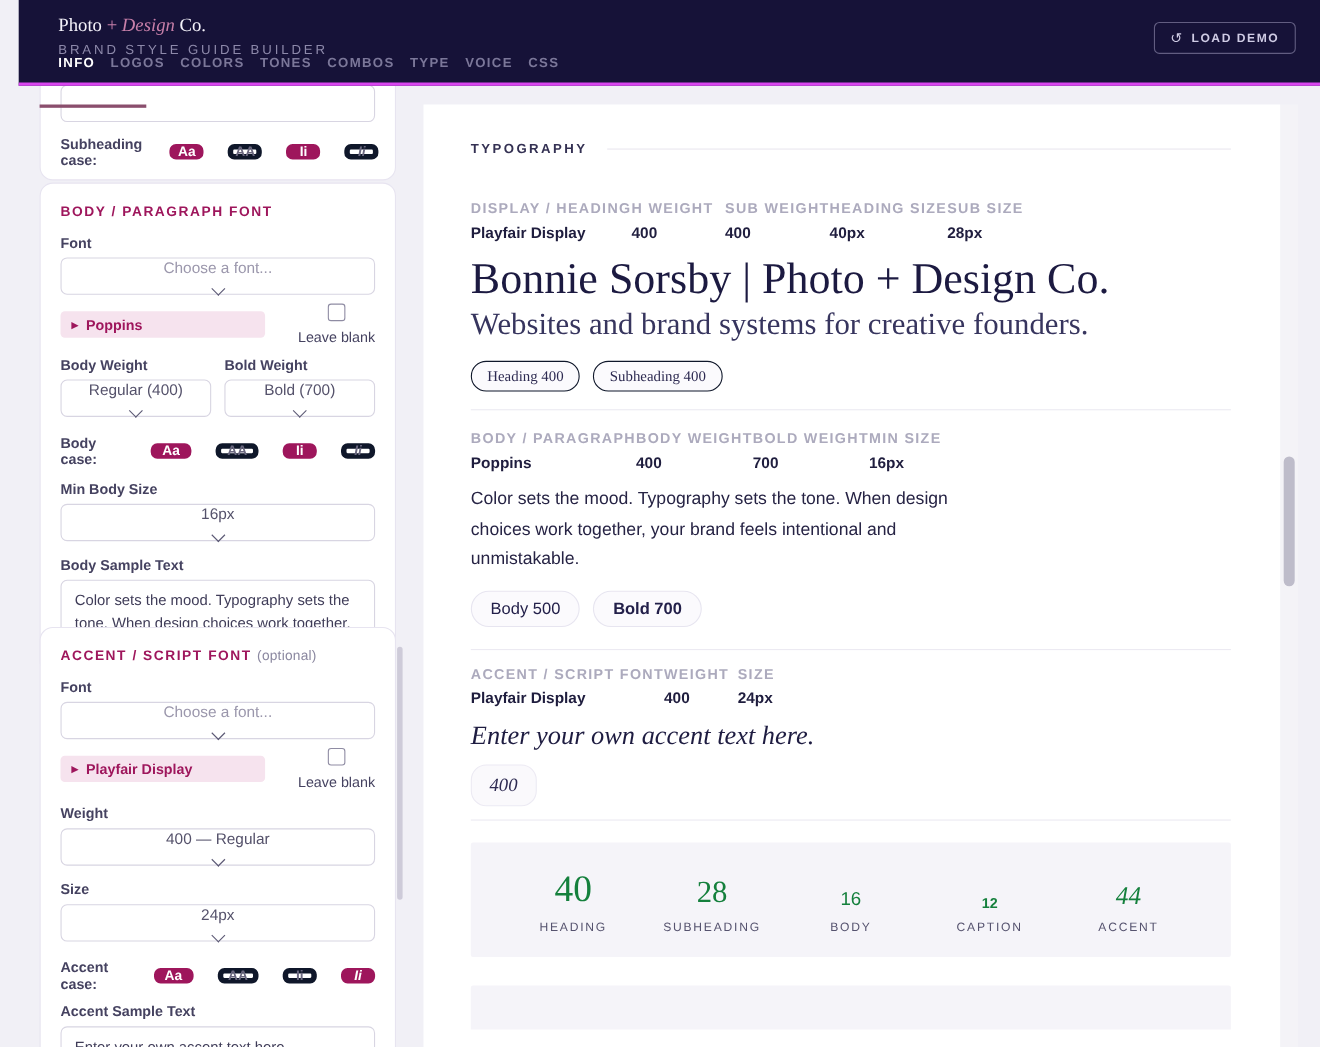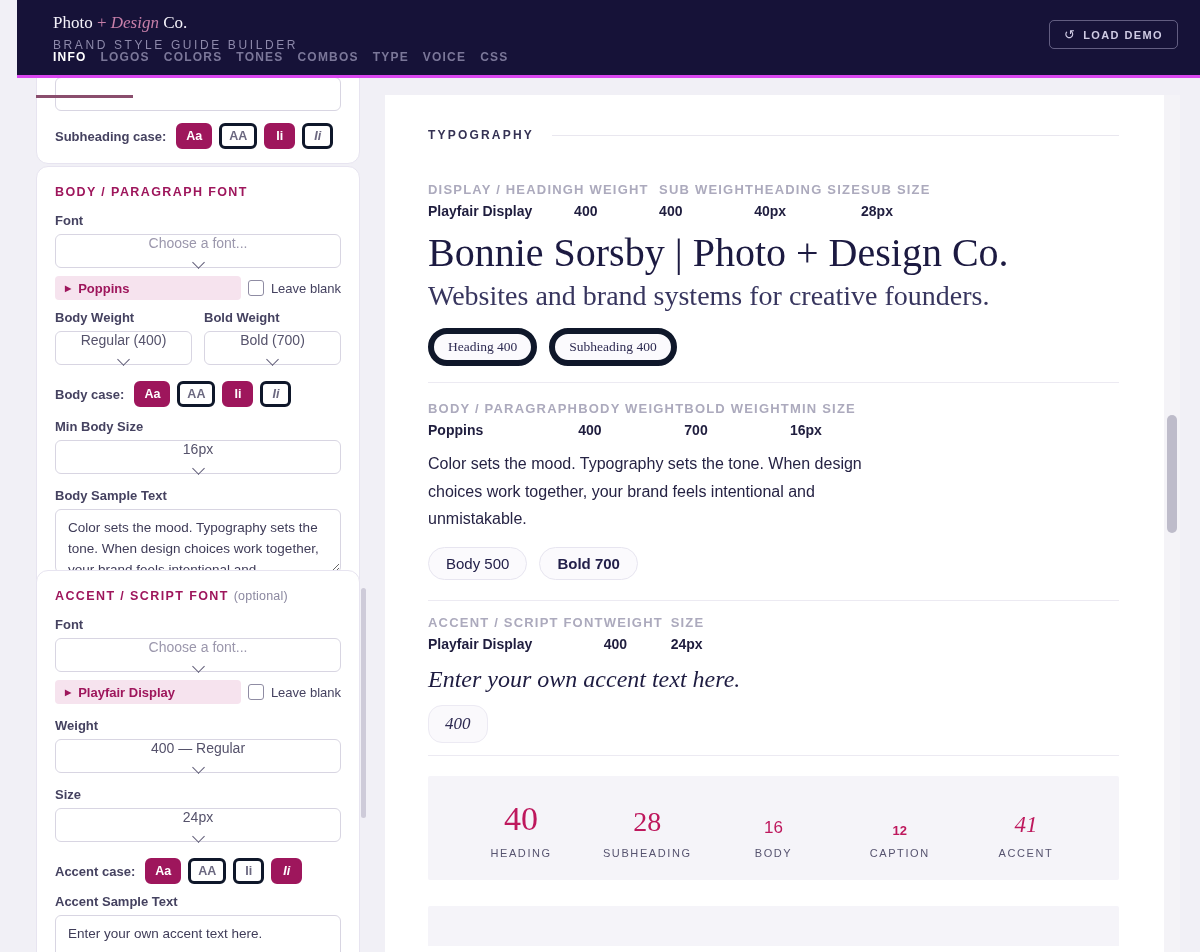--- a/index.html
+++ b/index.html
@@ -46,31 +46,31 @@
   }
   .select.placeholder { color:#9B97AC; }
   .chev { width:9px; height:9px; border-right:1.7px solid #5C5975; border-bottom:1.7px solid #5C5975; transform:rotate(45deg); margin-top:-5px; flex:none; }
   .tag-row { margin-top:8px; display:flex; align-items:center; }
   .font-tag {
     flex:1; height:24px; max-width:186px; background:#F6E3EE; border-radius:4px;
     display:flex; align-items:center; gap:7px; padding:0 10px;
     font-size:13px; font-weight:bold; color:#9E165C; cursor:pointer;
   }
   .font-tag .play { font-size:8px; }
-  .blank-wrap { margin-left:auto; display:flex; align-items:center; gap:7px; cursor:pointer; }
+  .blank-wrap { margin-left:auto; display:flex; align-items:center; gap:7px; cursor:pointer;flex-direction:column; }
   .checkbox { width:16px; height:16px; border:1.6px solid #8F8CA3; border-radius:3px; background:#fff; flex:none; }
   .blank-label { font-size:13px; color:#454260; }
   .two-col { display:flex; gap:12px; }
   .two-col > div { flex:1; }
   .case-row { display:flex; align-items:center; gap:7px; margin-top:16px; }
   .case-label { font-size:13px; font-weight:600; color:#454260; margin-right:3px; }
   .case-btn {
-    min-width:31px; height:26px; padding:0 7px; border-radius:6px; border:3px solid #0f172a;
+    min-width:31px; height:14px; padding:0 7px; border-radius:6px; border:5px solid #0f172a;
     background:#fff; color:#6B6880; font-size:12.5px; font-weight:bold;
-    display:flex; align-items:center; justify-content:center; cursor:pointer;
+    display:flex; align-items:center; justify-content:center; cursor:pointer;margin-left:15px;
   }
   .case-btn.active { background:#9E165C; border-color:#9E165C; color:#fff; }
   .case-btn.it { font-style:italic; }
   textarea.sample {
     margin-top:6px; width:100%; border:1px solid #D8D5E2; border-radius:6px;
     padding:8px 12px; font-family:"Liberation Sans", sans-serif; font-size:13.5px; line-height:1.55;
     color:#3F3C58; resize:vertical; overflow:hidden;
   }
   .sidebar-thumb { position:absolute; left:361px; top:588px; width:5px; height:230px; background:#CECBD9; border-radius:3px; z-index:2; cursor:pointer; }
 
@@ -82,42 +82,42 @@
   .page-title { margin-top:20px; font-family:"Liberation Serif", serif; font-size:25px; font-weight:bold; color:#17153A; }
   .spec-row { display:flex; }
   .spec-row.r1 { margin-top:40px; }
   .spec .sl { font-size:13px; font-weight:bold; letter-spacing:1.2px; color:#ACAABD; }
   .spec .sv { margin-top:6px; font-size:14px; font-weight:600; color:#1F1D3E; }
   .heading-sample { margin-top:10px; font-family:"Liberation Serif", serif; font-size:40px; color:#1C1A41; }
   .subheading-sample { margin-top:4px; font-family:"Liberation Serif", serif; font-size:28px; color:#37355E; }
   .pill-row { margin-top:16px; display:flex; gap:12px; }
   .pill-serif {
     font-family:"Liberation Serif", serif; font-size:13.5px; color:#2E2B52;
-    border:6px solid #0f172a; background:#FBFAFD; border-radius:999px; padding:5px 14px;
+    border:1px solid #0f172a; background:#FBFAFD; border-radius:999px; padding:5px 14px;
   }
   .divider { height:1px; background:#ECEAF2; margin-top:16px; }
   .spec-row.r2 { margin-top:18px; }
   .body-para { margin-top:12px; max-width:480px; font-size:16px; line-height:1.72; color:#262344; }
   .pill-sans {
     font-size:15px; color:#23204A; border:1px solid #E7E5F0; background:#FBFAFD;
     border-radius:999px; padding:7px 17px;
   }
   .pill-sans.bold { font-weight:bold; }
   .pill-row.body { margin-top:14px; }
   .divider.d2 { margin-top:20px; }
   .spec-row.r3 { margin-top:14px; }
   .accent-sample { margin-top:14px; font-family:"Liberation Serif", serif; font-style:italic; font-size:24px; color:#1E1C41; }
   .accent-pill {
     display:inline-block; margin-top:12px; font-family:"Liberation Serif", serif; font-style:italic;
     font-size:17px; color:#2E2B52; background:#FAF9FC; border:1px solid #ECEAF3; border-radius:14px; padding:8px 16px;
   }
   .divider.d3 { margin-top:12px; }
   .scale-box { margin-top:20px; background:#F5F4F9; border-radius:2px; height:104px; display:flex; align-items:center; padding:0 30px; }
   .scale-item { flex:1; text-align:center; }
-  .scale-num { height:42px; display:flex; align-items:flex-end; justify-content:center; color:#be185d; }
+  .scale-num { height:42px; display:flex; align-items:flex-end; justify-content:center; color:#15803d; }
   .scale-num.serif { font-family:"Liberation Serif", serif; }
   .scale-num.f40 { font-size:34px; } .scale-num.f28 { font-size:28px; }
   .scale-num.f16 { font-size:17px; } .scale-num.f12 { font-size:13px; font-weight:600; }
   .scale-num.f24 { font-size:23px; font-style:italic; }
   .scale-cap { margin-top:9px; font-size:11px; letter-spacing:1.6px; color:#56536F; }
   .next-box { margin-top:26px; background:#F5F4F9; border-radius:2px 2px 0 0; height:40px; }
 
   
   .pagebar-track { position:absolute; right:20px; top:95px; width:16px; height:857px; background:#F4F3F7; }
   .pagebar-thumb { position:absolute; left:3px; top:320px; width:10px; height:118px; background:#BEBCCA; border-radius:5px; cursor:pointer; }
@@ -338,21 +338,21 @@
       </div>
     <div class="scale-item">
         <div class="scale-num f16">16</div>
         <div class="scale-cap">BODY</div>
       </div>
     <div class="scale-item">
         <div class="scale-num f12">12</div>
         <div class="scale-cap">CAPTION</div>
       </div>
     <div class="scale-item">
-        <div class="scale-num serif f24">41</div>
+        <div class="scale-num serif f24">44</div>
         <div class="scale-cap">ACCENT</div>
       </div>
   </div>
 
   <div class="next-box"></div>
 </div>
 
 <div class="pagebar-track">
   <div class="pagebar-thumb"></div>
 </div>

